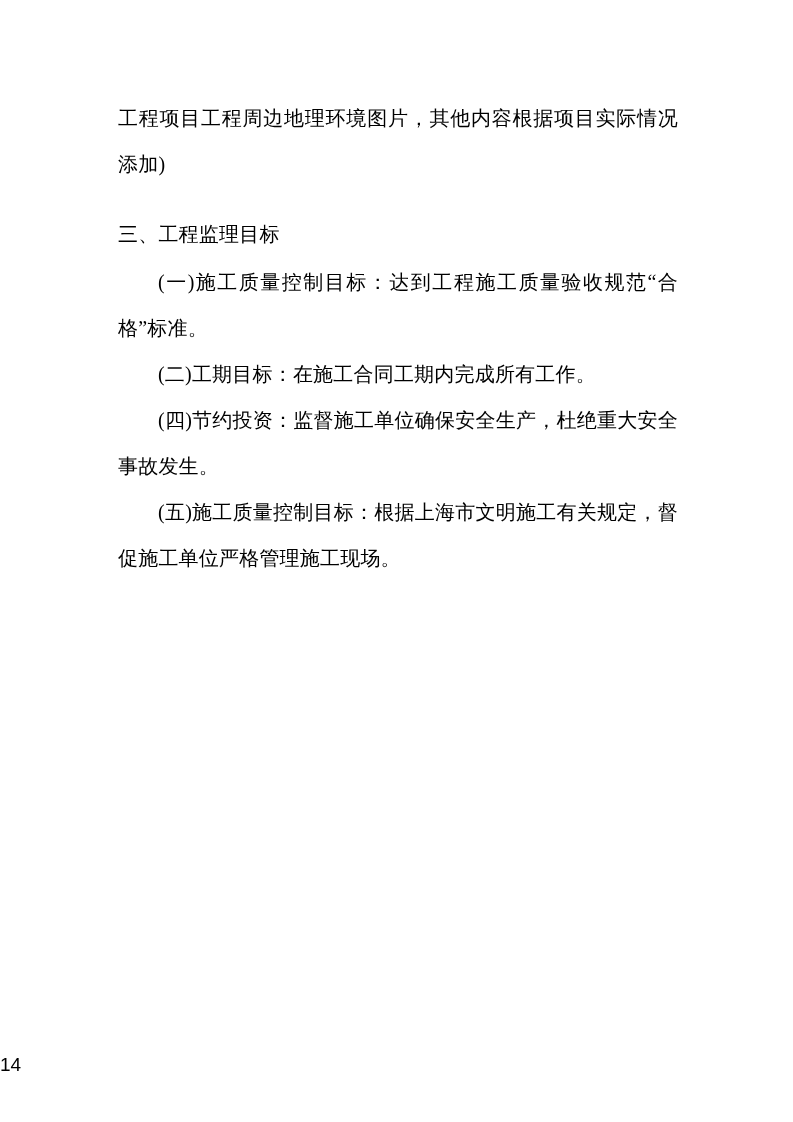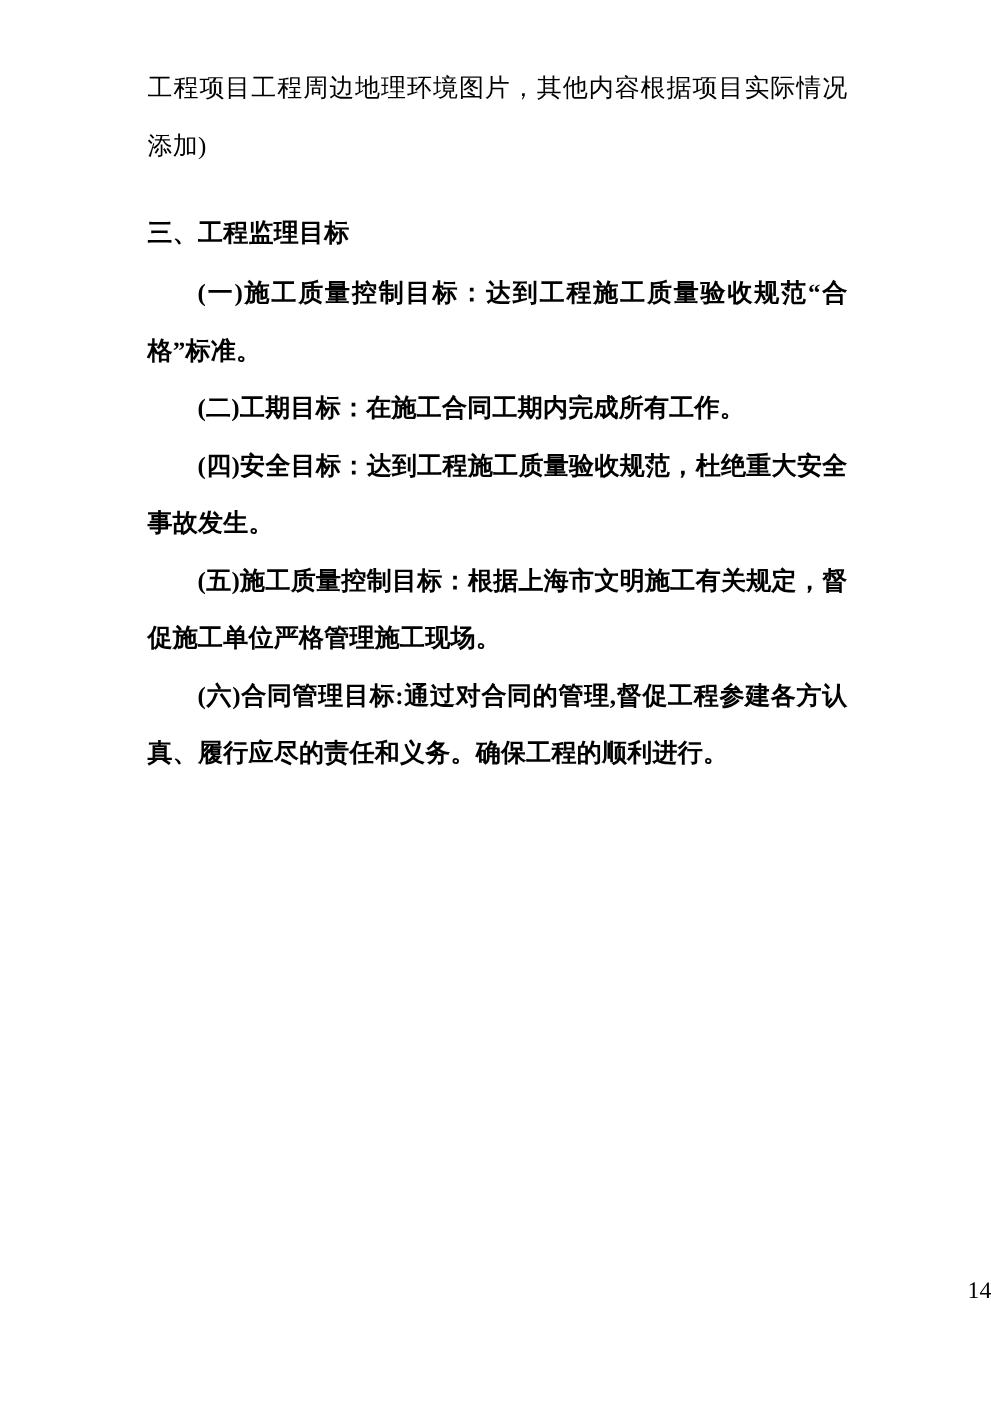--- a/index.html
+++ b/index.html
@@ -15,71 +15,68 @@
     color: #000000;
     overflow: hidden;
   }
   .page {
     position: absolute;
     left: 0;
     top: 0;
     width: 793px;
     height: 1122px;
     box-sizing: border-box;
-    padding: 48px 118px 0 118px;
+    padding: 95px 118px 0 118px;
   }
   .doc-body {
     width: 560px;
   }
   .para {
     font-size: 20px;
     line-height: 46px;
     text-align: justify;
     text-justify: inter-ideograph;
     margin: 0;
     letter-spacing: 0.2px;
   }
   .para.indent {
     text-indent: 40px;
-    font-weight: bold;
   }
   .para.heading {
     text-indent: 0;
     margin-top: 24px;
     margin-bottom: 2px;
-    font-weight: bold;
   }
   .page-number {
     position: absolute;
     left: 0;
-    top: 1022px;
+    top: 1054px;
     width: 793px;
-    text-align: right;
+    text-align: left;
     font-size: 19px;
-    font-family: Liberation Serif, serif;
+    font-family: Liberation Sans, sans-serif;
   }
 </style>
 </head>
 <body>
 
 <div class="page">
   <div class="doc-body">
 
     <p class="para">工程项目工程周边地理环境图片，其他内容根据项目实际情况添加)</p>
 
     <p class="para heading">三、工程监理目标</p>
 
     <p class="para indent">(一)施工质量控制目标：达到工程施工质量验收规范“合格”标准。</p>
 
     <p class="para indent">(二)工期目标：在施工合同工期内完成所有工作。</p>
 
 
-    <p class="para indent">(四)安全目标：达到工程施工质量验收规范，杜绝重大安全事故发生。</p>
+    <p class="para indent">(四)节约投资：监督施工单位确保安全生产，杜绝重大安全事故发生。</p>
 
     <p class="para indent">(五)施工质量控制目标：根据上海市文明施工有关规定，督促施工单位严格管理施工现场。</p>
 
-    <p class="para indent">(六)合同管理目标:通过对合同的管理,督促工程参建各方认真、履行应尽的责任和义务。确保工程的顺利进行。</p>
 
 
   </div>
 
   <div class="page-number">14</div>
 </div>
 
 </body></html>

